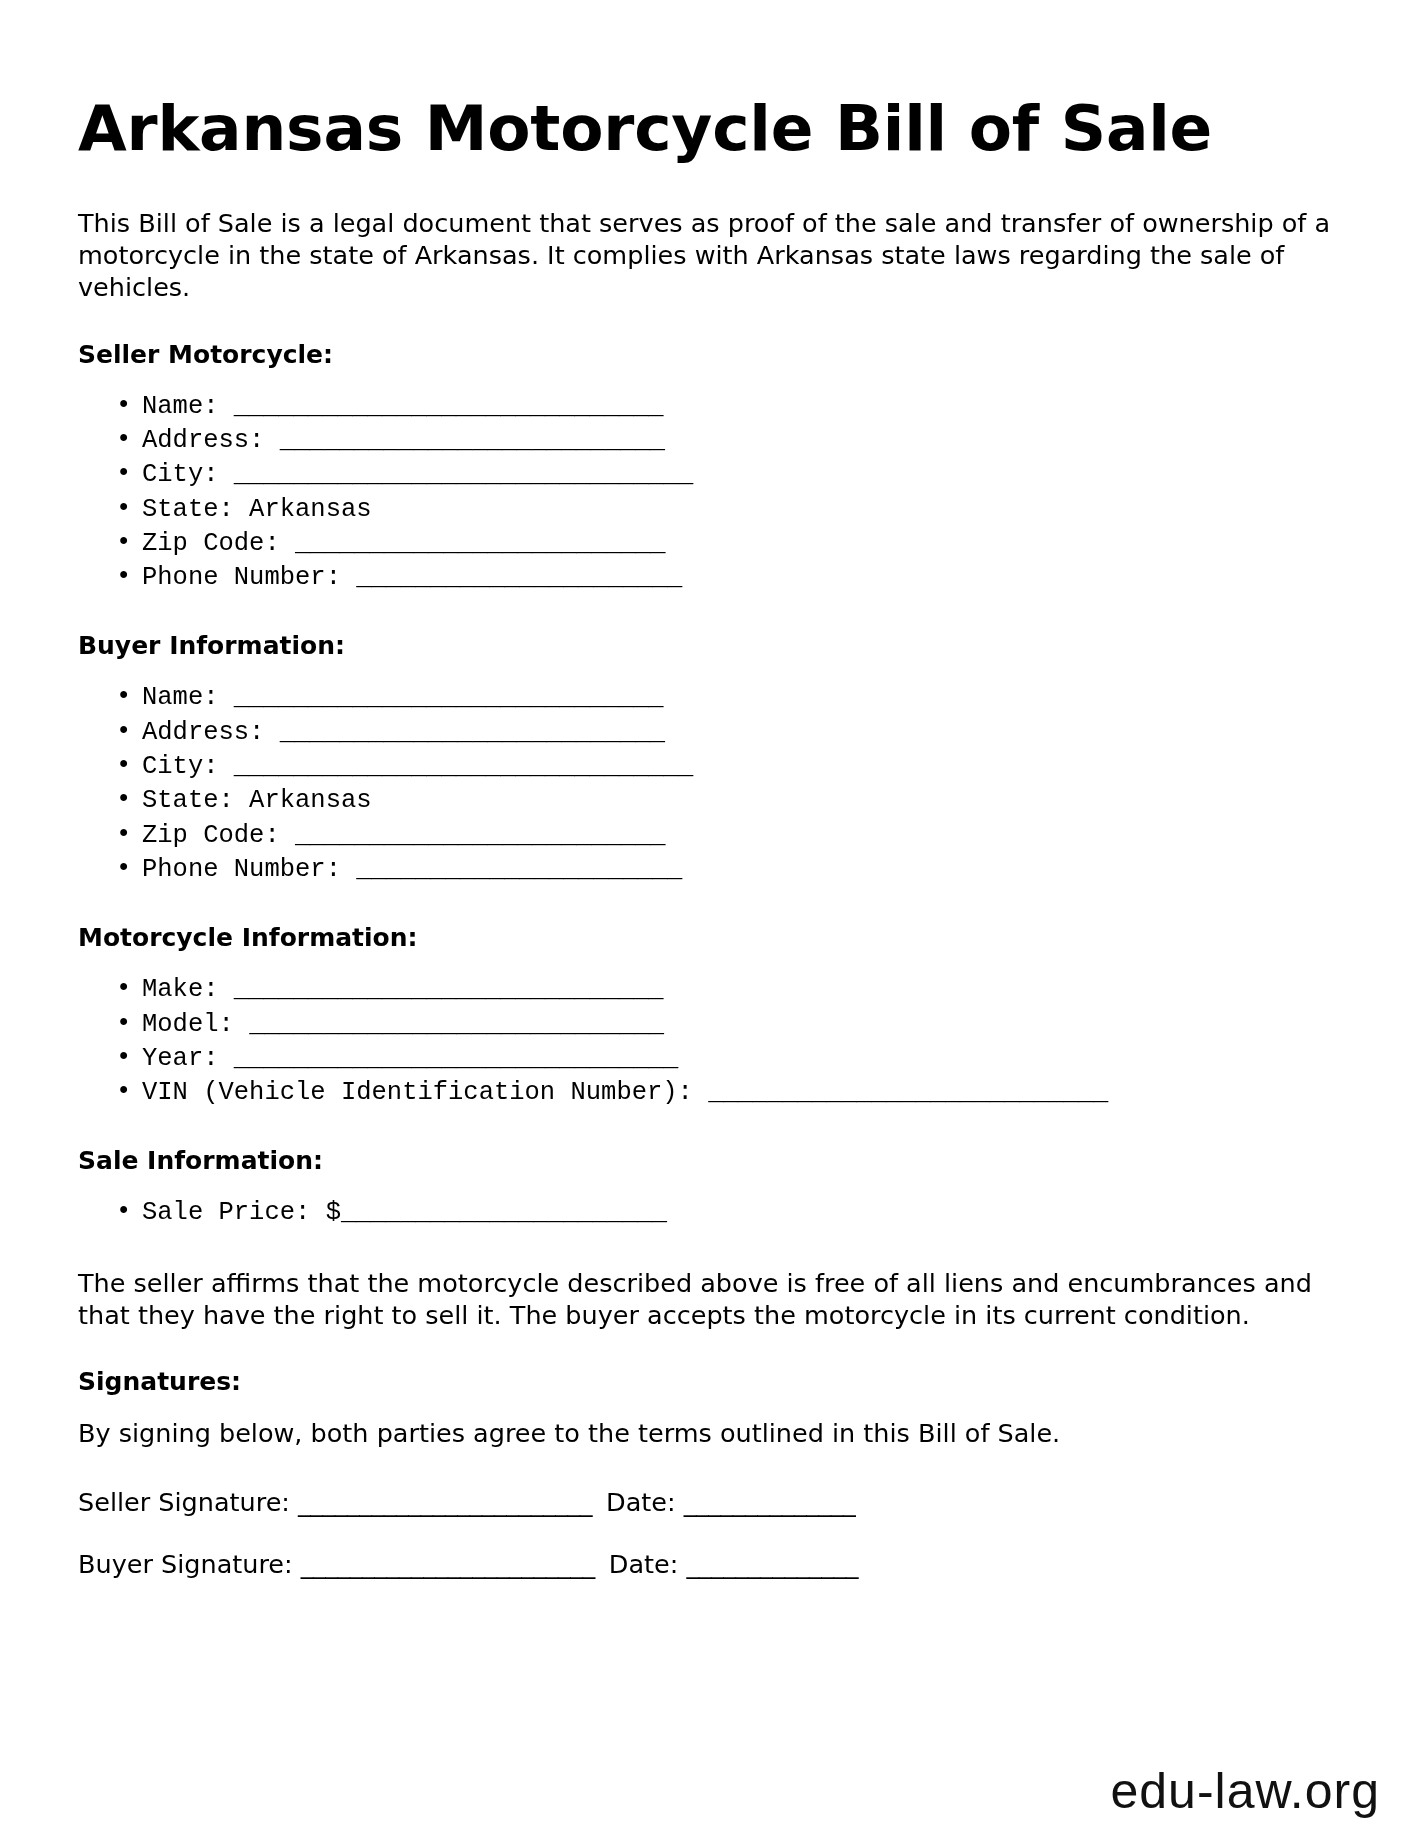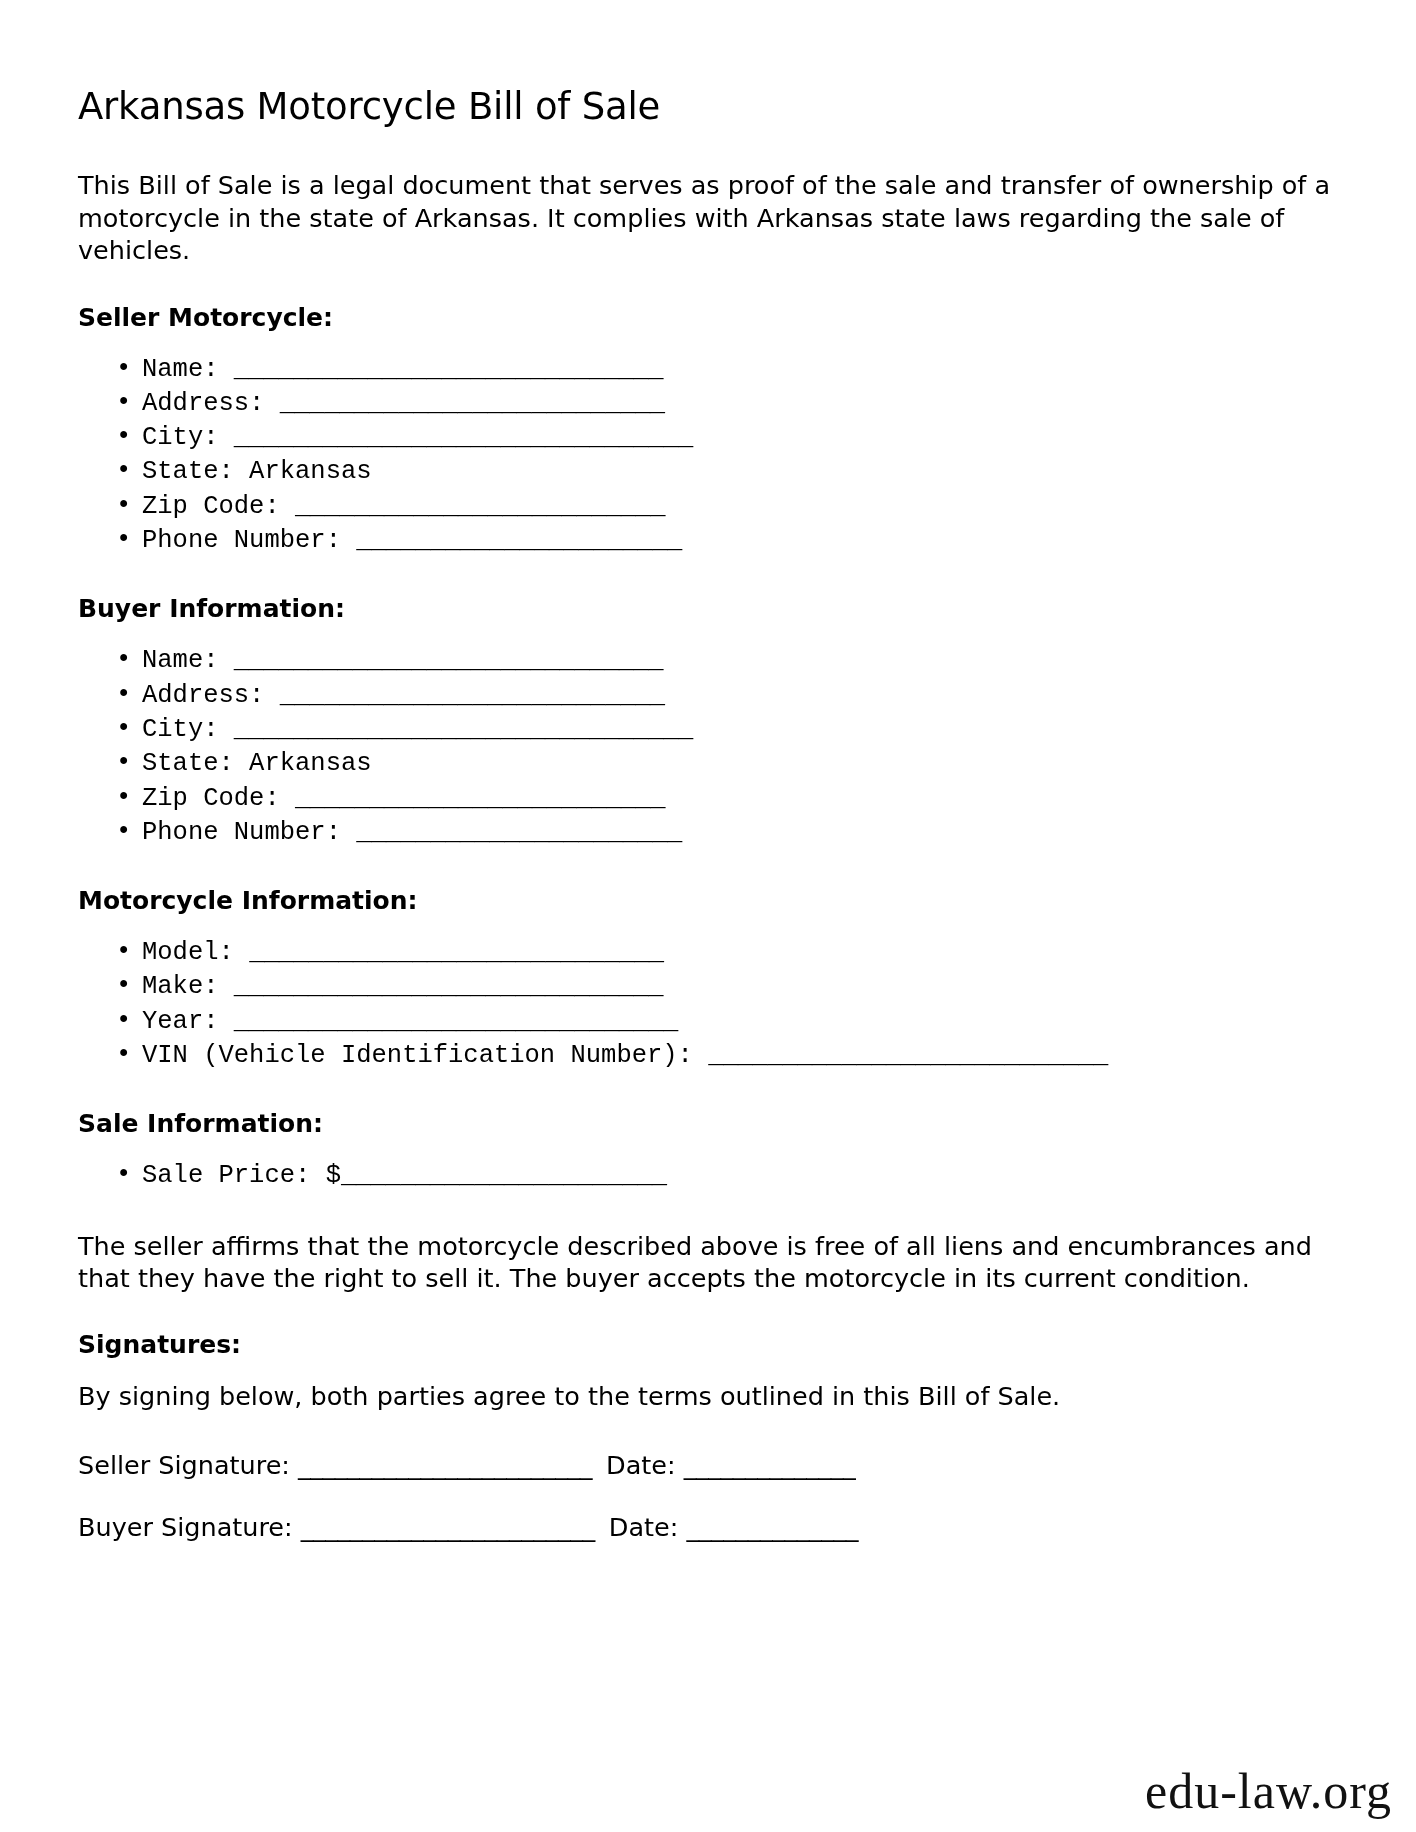--- a/index.html
+++ b/index.html
@@ -23,25 +23,25 @@
     top: 0;
     width: 1416px;
     height: 1832px;
     box-sizing: border-box;
     padding: 78px 78px 0 78px;
     background: #ffffff;
     overflow: hidden;
   }
 
   .doc-title {
-    font-size: 37px;
-    font-weight: normal;
+    font-size: 63px;
+    font-weight: bold;
     letter-spacing: -0.2px;
     line-height: 1.12;
-    margin: 8px 0 42px 0;
+    margin: 16px 0 42px 0;
     padding: 0;
   }
 
   .body-para {
     font-size: 25.5px;
     line-height: 1.27;
     margin: 0 0 36px 0;
     max-width: 1262px;
   }
 
@@ -101,23 +101,23 @@
 
   .footer-para {
     font-size: 25.5px;
     line-height: 1.27;
     margin: 0;
     max-width: 1262px;
   }
 
   .watermark {
     position: absolute;
-    right: 24px;
+    right: 36px;
     bottom: 16px;
-    font-family: Liberation Serif, serif;
+    font-family: Liberation Sans, sans-serif;
     font-size: 50px;
     letter-spacing: 1px;
     color: #111111;
     line-height: 1;
     white-space: nowrap;
   }
 </style>
 </head>
 <body>
 
@@ -142,22 +142,22 @@
     <li><span>Name: </span><span class="rule">_____________________________</span></li>
     <li><span>Address: </span><span class="rule">__________________________</span></li>
     <li><span>City: </span><span class="rule">_______________________________</span></li>
     <li><span>State: Arkansas</span><span class="rule"></span></li>
     <li><span>Zip Code: </span><span class="rule">_________________________</span></li>
     <li><span>Phone Number: </span><span class="rule">______________________</span></li>
   </ul>
 
   <h2 class="section-head">Motorcycle Information:</h2>
   <ul class="field-list">
+    <li><span>Make: </span><span class="rule">_____________________________</span></li>
     <li><span>Model: </span><span class="rule">____________________________</span></li>
-    <li><span>Make: </span><span class="rule">_____________________________</span></li>
     <li><span>Year: </span><span class="rule">______________________________</span></li>
     <li><span>VIN (Vehicle Identification Number): </span><span class="rule">___________________________</span></li>
   </ul>
 
   <h2 class="section-head">Sale Information:</h2>
   <ul class="field-list">
     <li><span>Sale Price: $</span><span class="rule">______________________</span></li>
   </ul>
 
   <p class="para-tight">The seller affirms that the motorcycle described above is free of all liens and encumbrances and that they have the right to sell it. The buyer accepts the motorcycle in its current condition.</p>

